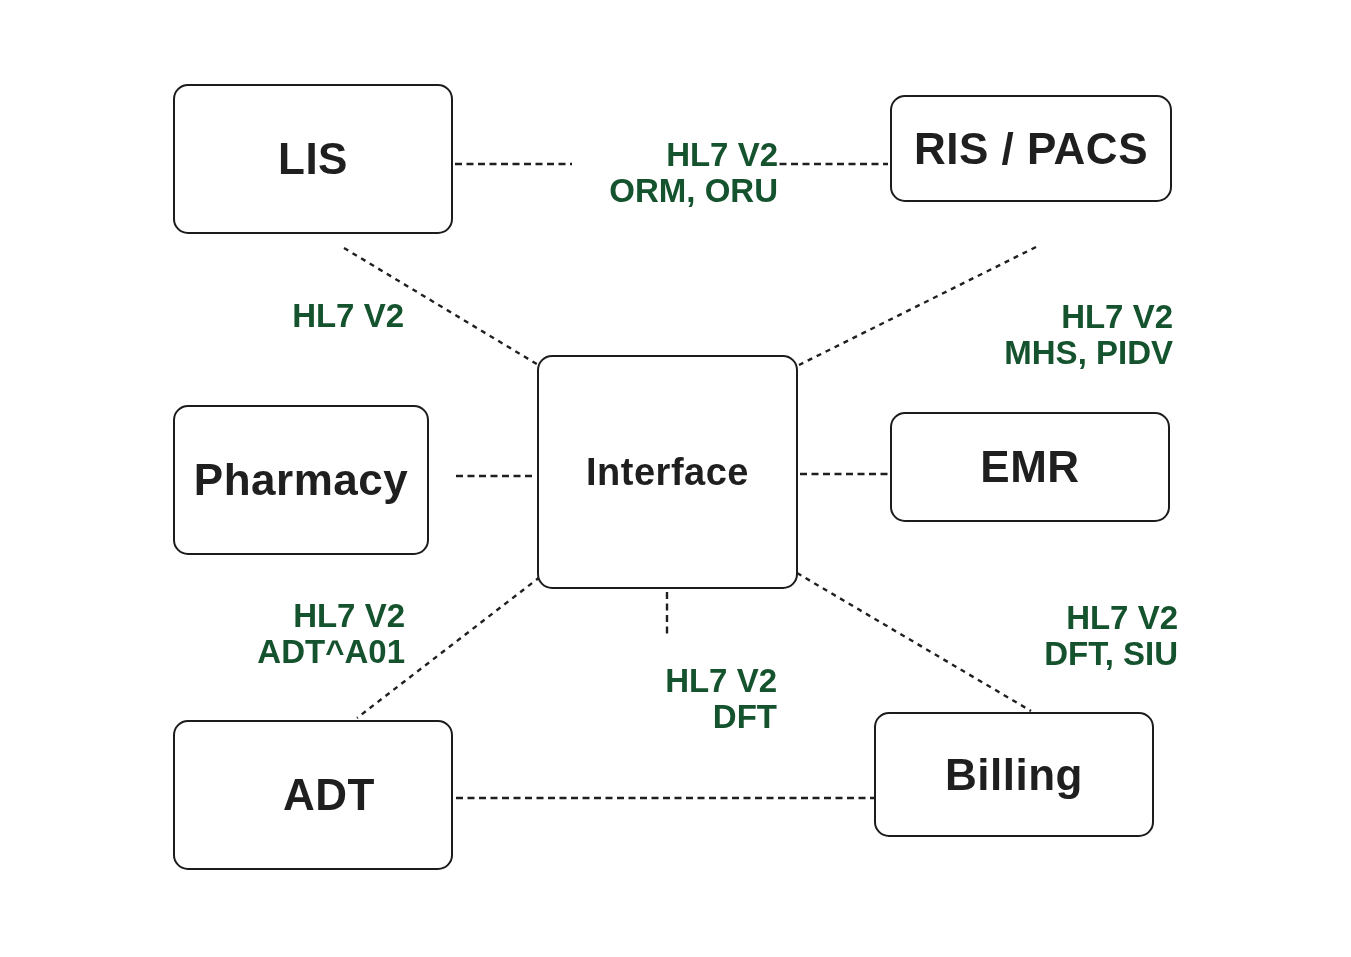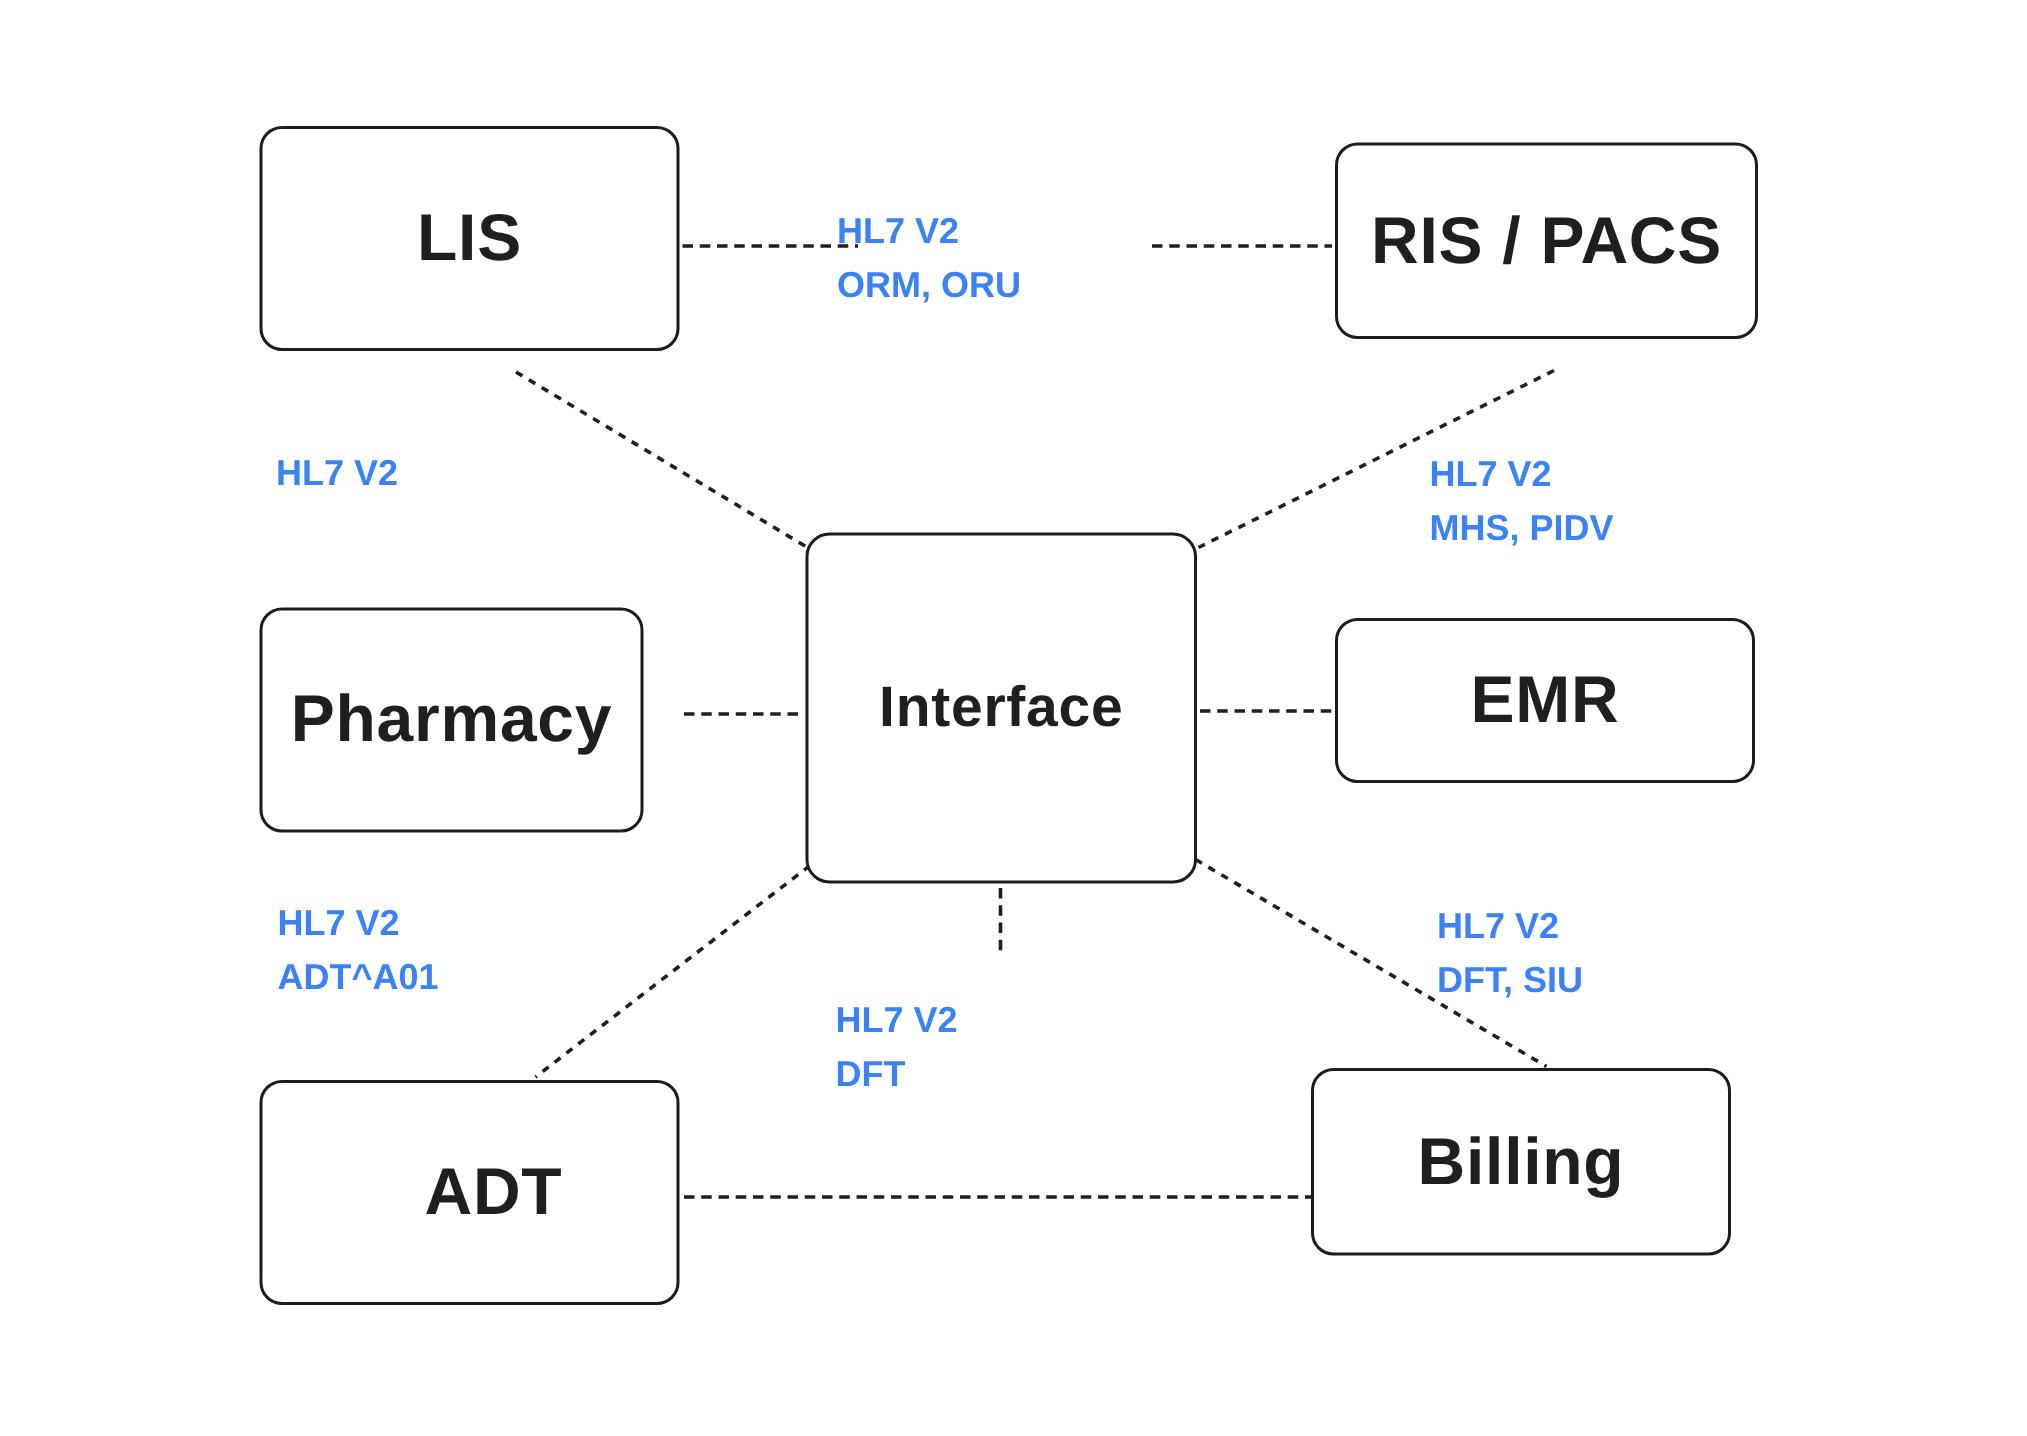--- a/index.html
+++ b/index.html
@@ -46,24 +46,24 @@
   }
   .node.engine {
     font-size: 38px;
     line-height: 51px;
   }
   .node .stack { display: block; }
   .node .stack span { display: block; }
   .edge-label {
     position: absolute;
     width: 220px;
-    text-align: left;
-    color: #3b82f6;
+    text-align: right;
+    color: #14532d;
     font-weight: 700;
-    font-size: 24px;
+    font-size: 33px;
     line-height: 36px;
   }
   .edge-label span { display: block; }
 </style>
 </head>
 <body>
 
 <div class="canvas">
 
   <svg class="edges-svg" viewBox="0 0 1351 957" xmlns="http://www.w3.org/2000/svg">
@@ -76,29 +76,29 @@
     <line class="edge d" x1="540" y1="577" x2="357" y2="718"></line>
     <line class="edge d" x1="797" y1="573" x2="1031" y2="711"></line>
     <line class="edge h" x1="667" y1="592" x2="667" y2="638"></line>
     <line class="edge h" x1="456" y1="798" x2="896" y2="798"></line>
   </svg>
 
   <div class="node" style="left:173px; top:84px; width:280px; height:150px;">
     <span>LIS</span>
   </div>
 
-  <div class="node" style="left:890px; top:95px; width:282px; height:131px;">
+  <div class="node" style="left:890px; top:95px; width:282px; height:107px;">
     <span>RIS / PACS</span>
   </div>
 
   <div class="node" style="left:173px; top:405px; width:256px; height:150px;">
     <span>Pharmacy</span>
   </div>
 
-  <div class="node engine" style="left:537px; top:355px; width:261px; height:234px;border-radius:16px;">
+  <div class="node engine" style="left:537px; top:355px; width:261px; height:234px;">
     <span class="stack">
       <span>Interface</span>
     </span>
   </div>
 
   <div class="node" style="left:890px; top:412px; width:280px; height:110px;">
     <span>EMR</span>
   </div>
 
   <div class="node" style="left:173px; top:720px; width:280px; height:150px;padding-left:32px;">

